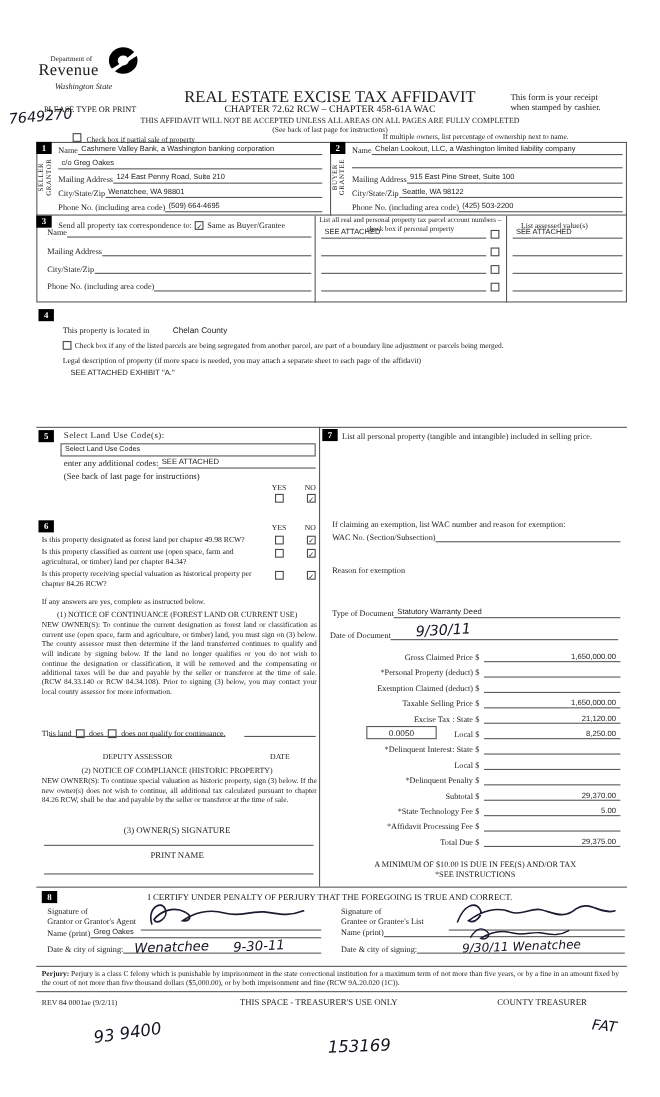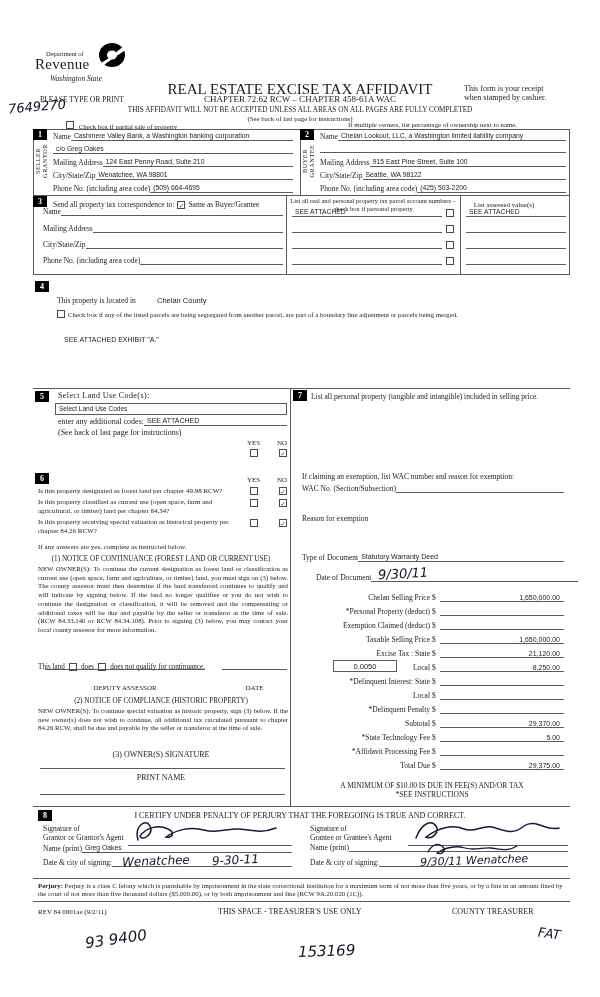--- a/index.html
+++ b/index.html
@@ -204,20 +204,21 @@
       <span class="fill"></span>
     </div>
 
   <div class="numbox" style="left:35px;top:281px">4</div>
   <div class="abs t75" style="left:57px;top:296px">This property is located in</div>
   <div class="abs sans t75" style="left:157px;top:296px">Chelan County</div>
   <div class="abs" style="left:57px;top:310px;font-size:6.8px;display:flex;align-items:center">
     <span class="cb"></span>
     <span style="padding-left:3px">Check box if any of the listed parcels are being segregated from another parcel, are part of a boundary line adjustment or parcels being merged.</span>
   </div>
+  <div class="abs t7" style="left:57px;top:324px">Legal description of property (if more space is needed, you may attach a separate sheet to each page of the affidavit)</div>
   <div class="abs sans t7" style="left:64px;top:336px">SEE ATTACHED EXHIBIT "A."</div>
 
   <div class="line" style="left:33px;top:388px;width:537px"></div>
   <div class="vline" style="left:290px;top:388px;height:418px"></div>
   <div class="line" style="left:33px;top:806px;width:537px"></div>
 
   <div class="numbox" style="left:35px;top:391px">5</div>
   <div class="abs t8" style="left:58px;top:391px;letter-spacing:.4px">Select Land Use Code(s):</div>
   <div class="boxb" style="left:55px;top:403px;width:232px;height:12px">
     <span class="sans" style="font-size:6.5px;line-height:10px;padding-left:3px;display:block">Select Land Use Codes</span>
@@ -283,28 +284,28 @@
     <span class="fill"></span>
   </div>
   <div class="abs t75" style="left:302px;top:514px">Reason for exemption</div>
 
   <div class="frow" style="left:302px;top:552px;width:262px">
     <span class="lab">Type of Document</span>
     <span class="fill">
         <span class="val" style="font-size:7px">Statutory Warranty Deed</span>
       </span>
   </div>
-  <div class="frow" style="left:316px;top:573px;width:262px">
+  <div class="frow" style="left:300px;top:573px;width:262px">
     <span class="lab">Date of Document</span>
     <span class="fill"></span>
   </div>
   <div class="abs hand" style="left:378px;top:566px;font-size:13px;transform:rotate(-3deg)">9/30/11</div>
 
   <div class="mrow" style="top:591px">
-    <span class="mlab">Chelan Selling Price</span>
+    <span class="mlab">Gross Claimed Price</span>
     <span class="mdollar">$</span>
     <span class="mline">
         <span class="mval">1,650,000.00</span>
       </span>
   </div>
   <div class="mrow" style="top:605px">
     <span class="mlab">*Personal Property (deduct)</span>
     <span class="mdollar">$</span>
     <span class="mline">
         <span class="mval"></span>
@@ -410,21 +411,21 @@
       </span>
   </div>
   <div class="frow" style="left:43px;top:858px;width:249px">
     <span class="lab">Date &amp; city of signing:</span>
     <span class="fill"></span>
   </div>
   <div class="abs hand" style="left:122px;top:854px;font-size:12px;transform:rotate(-2deg)">Wenatchee</div>
   <div class="abs hand" style="left:212px;top:853px;font-size:12px;transform:rotate(-3deg)">9-30-11</div>
 
   <div class="abs t75" style="left:310px;top:824px">Signature of</div>
-  <div class="abs b t75" style="left:310px;top:833px">Grantee or Grantee's Agent</div>
+  <div class="abs b t75" style="left:310px;top:833px">Grantee or Grantee's List</div>
   <div class="line" style="left:408px;top:845px;width:160px"></div>
   <span class="abs" style="left:412px;top:814px">
     <svg width="150" height="32" viewBox="0 0 150 32">
       <path d="M4 24 C10 8 20 6 24 12 C28 18 20 26 14 23 C26 14 40 10 52 15 C62 19 70 11 80 13 C92 16 100 22 112 12 C124 4 134 18 147 14" fill="none" stroke="#1a1a30" stroke-width="1.5" stroke-linecap="round"></path>
     </svg>
   </span>
   <div class="frow" style="left:310px;top:843px;width:258px">
     <span class="lab">Name (print)</span>
     <span class="fill"></span>
   </div>

